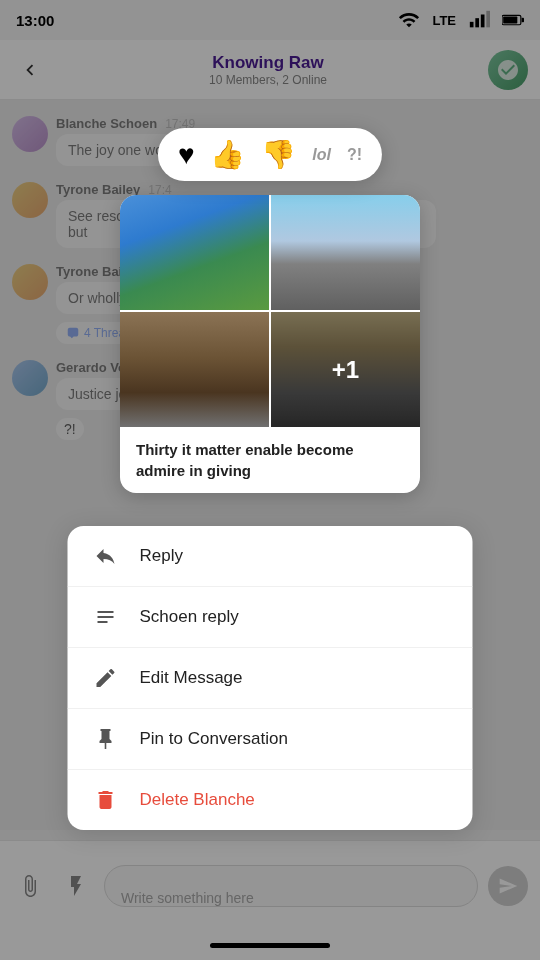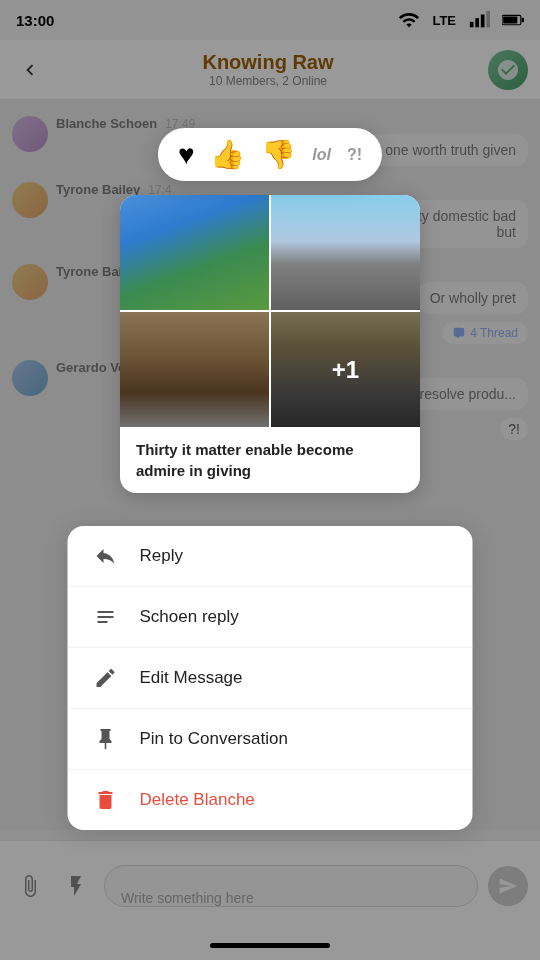--- a/index.html
+++ b/index.html
@@ -48,23 +48,23 @@
       display: flex;
       align-items: center;
       justify-content: center;
       cursor: pointer;
     }
     .header-center {
       flex: 1;
       text-align: center;
     }
     .header-title {
-      font-size: 20px;
+      font-size: 17px;
       font-weight: 700;
-      color: #a16207;
+      color: #4c1d95;
     }
     .header-subtitle {
       font-size: 12px;
       color: #888;
     }
     .header-avatar {
       width: 40px;
       height: 40px;
       border-radius: 50%;
       background: linear-gradient(135deg, #7ec8a0, #4a9e6b);
@@ -95,21 +95,20 @@
       border-radius: 50%;
       flex-shrink: 0;
       overflow: hidden;
     }
     .avatar-small.av1 { background: linear-gradient(135deg, #c8a0e8, #9b59b6); }
     .avatar-small.av2 { background: linear-gradient(135deg, #f0c040, #e67e22); }
     .avatar-small.av4 { background: linear-gradient(135deg, #80b0f0, #2980b9); }
 
     .message-content {
       flex: 1;
-      text-align: right;
     }
     .message-meta {
       display: flex;
       align-items: baseline;
       gap: 8px;
       margin-bottom: 3px;
     }
     .message-sender {
       font-size: 13px;
       font-weight: 600;

